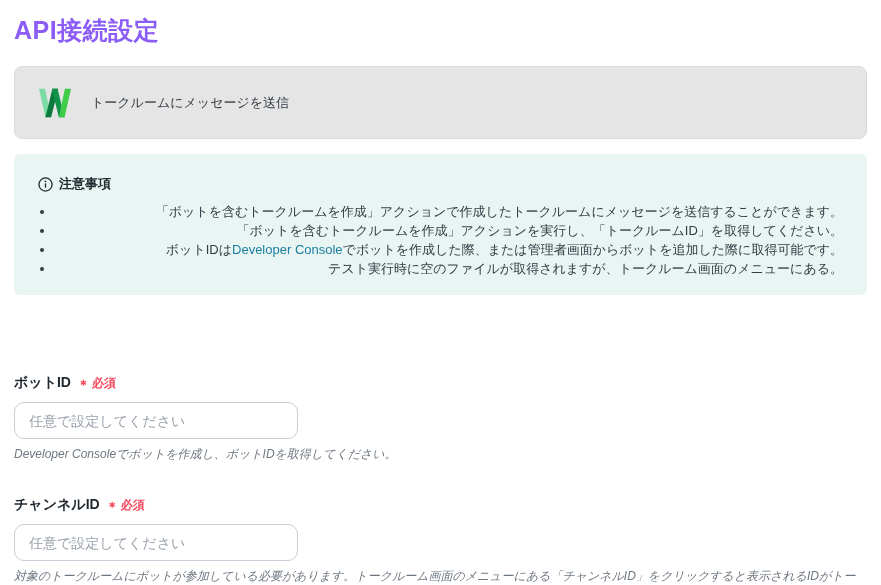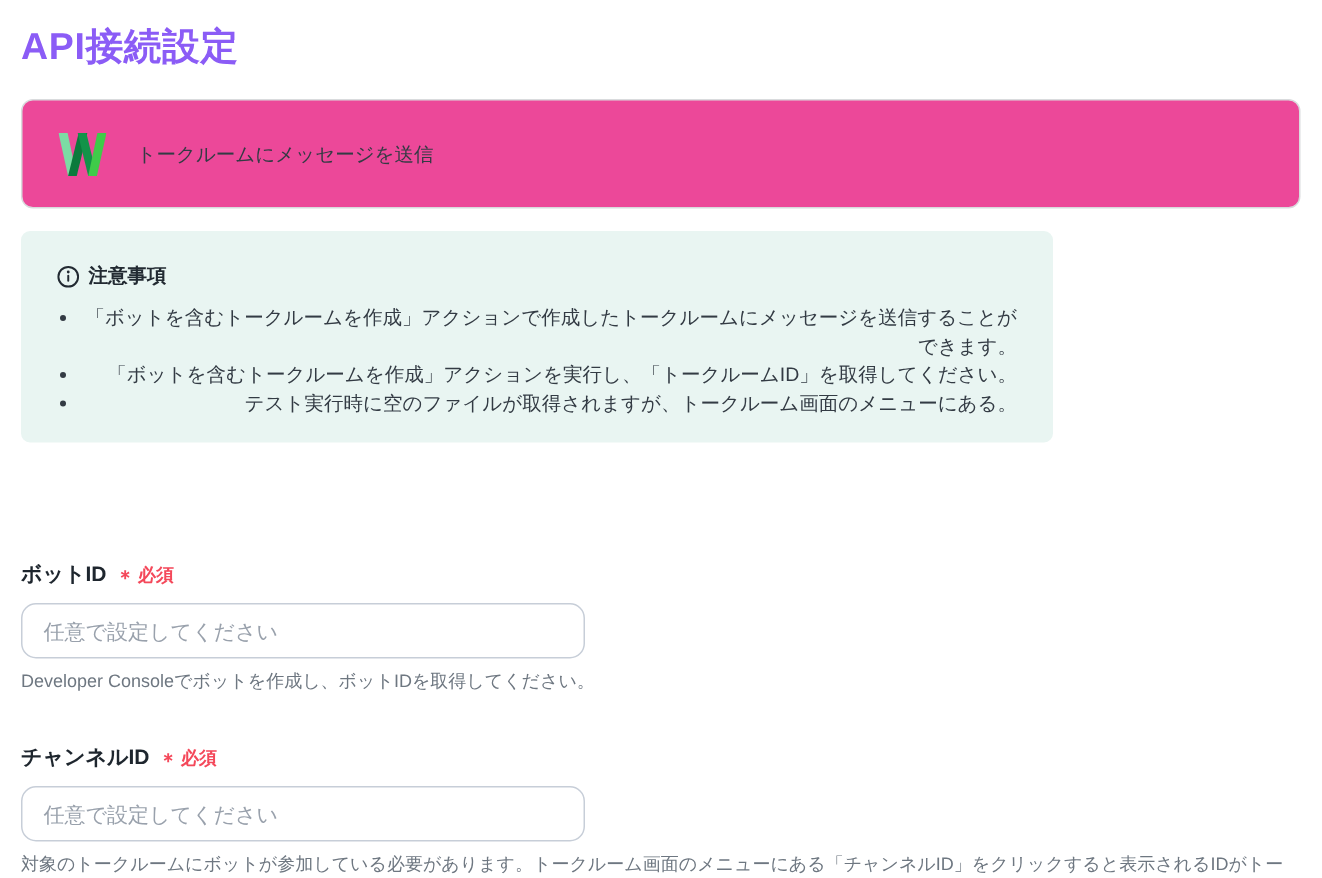--- a/index.html
+++ b/index.html
@@ -19,36 +19,36 @@
     letter-spacing: 0.5px;
     margin-bottom: 19px;
   }
 
   
   .action-card {
     width: 853px;
     height: 73px;
     border: 1px solid #d9dbdd;
     border-radius: 8px;
-    background: #ec4899;
+    background: #e5e5e5;
     display: flex;
     align-items: center;
     padding: 0 24px;
   }
   .action-card .logo { width: 32px; height: 30px; display: inline-flex; flex: 0 0 auto; }
   .action-card .action-label {
     margin-left: 20px;
     font-size: 13px;
     color: #333b44;
   }
 
   
   .notice {
     margin-top: 15px;
-    width: 688px;
+    width: 853px;
     background: #e9f5f2;
     border-radius: 6px;
     padding: 21px 24px 17px 24px;
   }
   .notice-head {
     display: flex;
     align-items: center;
     gap: 6px;
     margin-bottom: 9px;
   }
@@ -100,37 +100,38 @@
   .required {
     font-size: 12px;
     font-weight: 700;
     color: #f4485a;
     display: inline-flex;
     align-items: center;
     gap: 2px;
   }
   .required .mark { font-size: 13px; line-height: 1; position: relative; top: 1px; }
   .text-input {
-    width: 376px;
+    width: 284px;
     height: 37px;
     border: 1px solid #c7ced8;
     border-radius: 10px;
     padding: 0 14px;
     font-size: 14px;
     color: #333b44;
     background: #ffffff;
     outline: none;
     font-family: "Liberation Sans", "DejaVu Sans", sans-serif;
   }
   .text-input::placeholder { color: #99a1ac; opacity: 1; }
   .help {
     margin-top: 7px;
     font-size: 12px;
     line-height: 17px;
     color: #6e7781;
+    font-style: italic;
   }
   .help.wide { width: 853px; }
 </style>
 </head>
 <body>
 
 <div class="page">
 
   <h1 class="page-title">API接続設定</h1>
 
@@ -158,20 +159,23 @@
       <span class="notice-title">注意事項</span>
     </div>
     <ul class="notice-list">
       <li>
         <span>「ボットを含むトークルームを作成」アクションで作成したトークルームにメッセージを送信することができます。</span>
       </li>
       <li>
         <span>「ボットを含むトークルームを作成」アクションを実行し、「トークルームID」を取得してください。</span>
       </li>
       <li>
+        <span>ボットIDは</span><a class="notice-link">Developer Console</a><span>でボットを作成した際、または管理者画面からボットを追加した際に取得可能です。</span>
+      </li>
+      <li>
         <span>テスト実行時に空のファイルが取得されますが、トークルーム画面のメニューにある。</span>
       </li>
     </ul>
   </div>
 
   <div class="field field-botid">
     <div class="field-label-row">
       <label class="field-label">ボットID</label>
       <span class="required">
         <span class="mark">＊</span>

